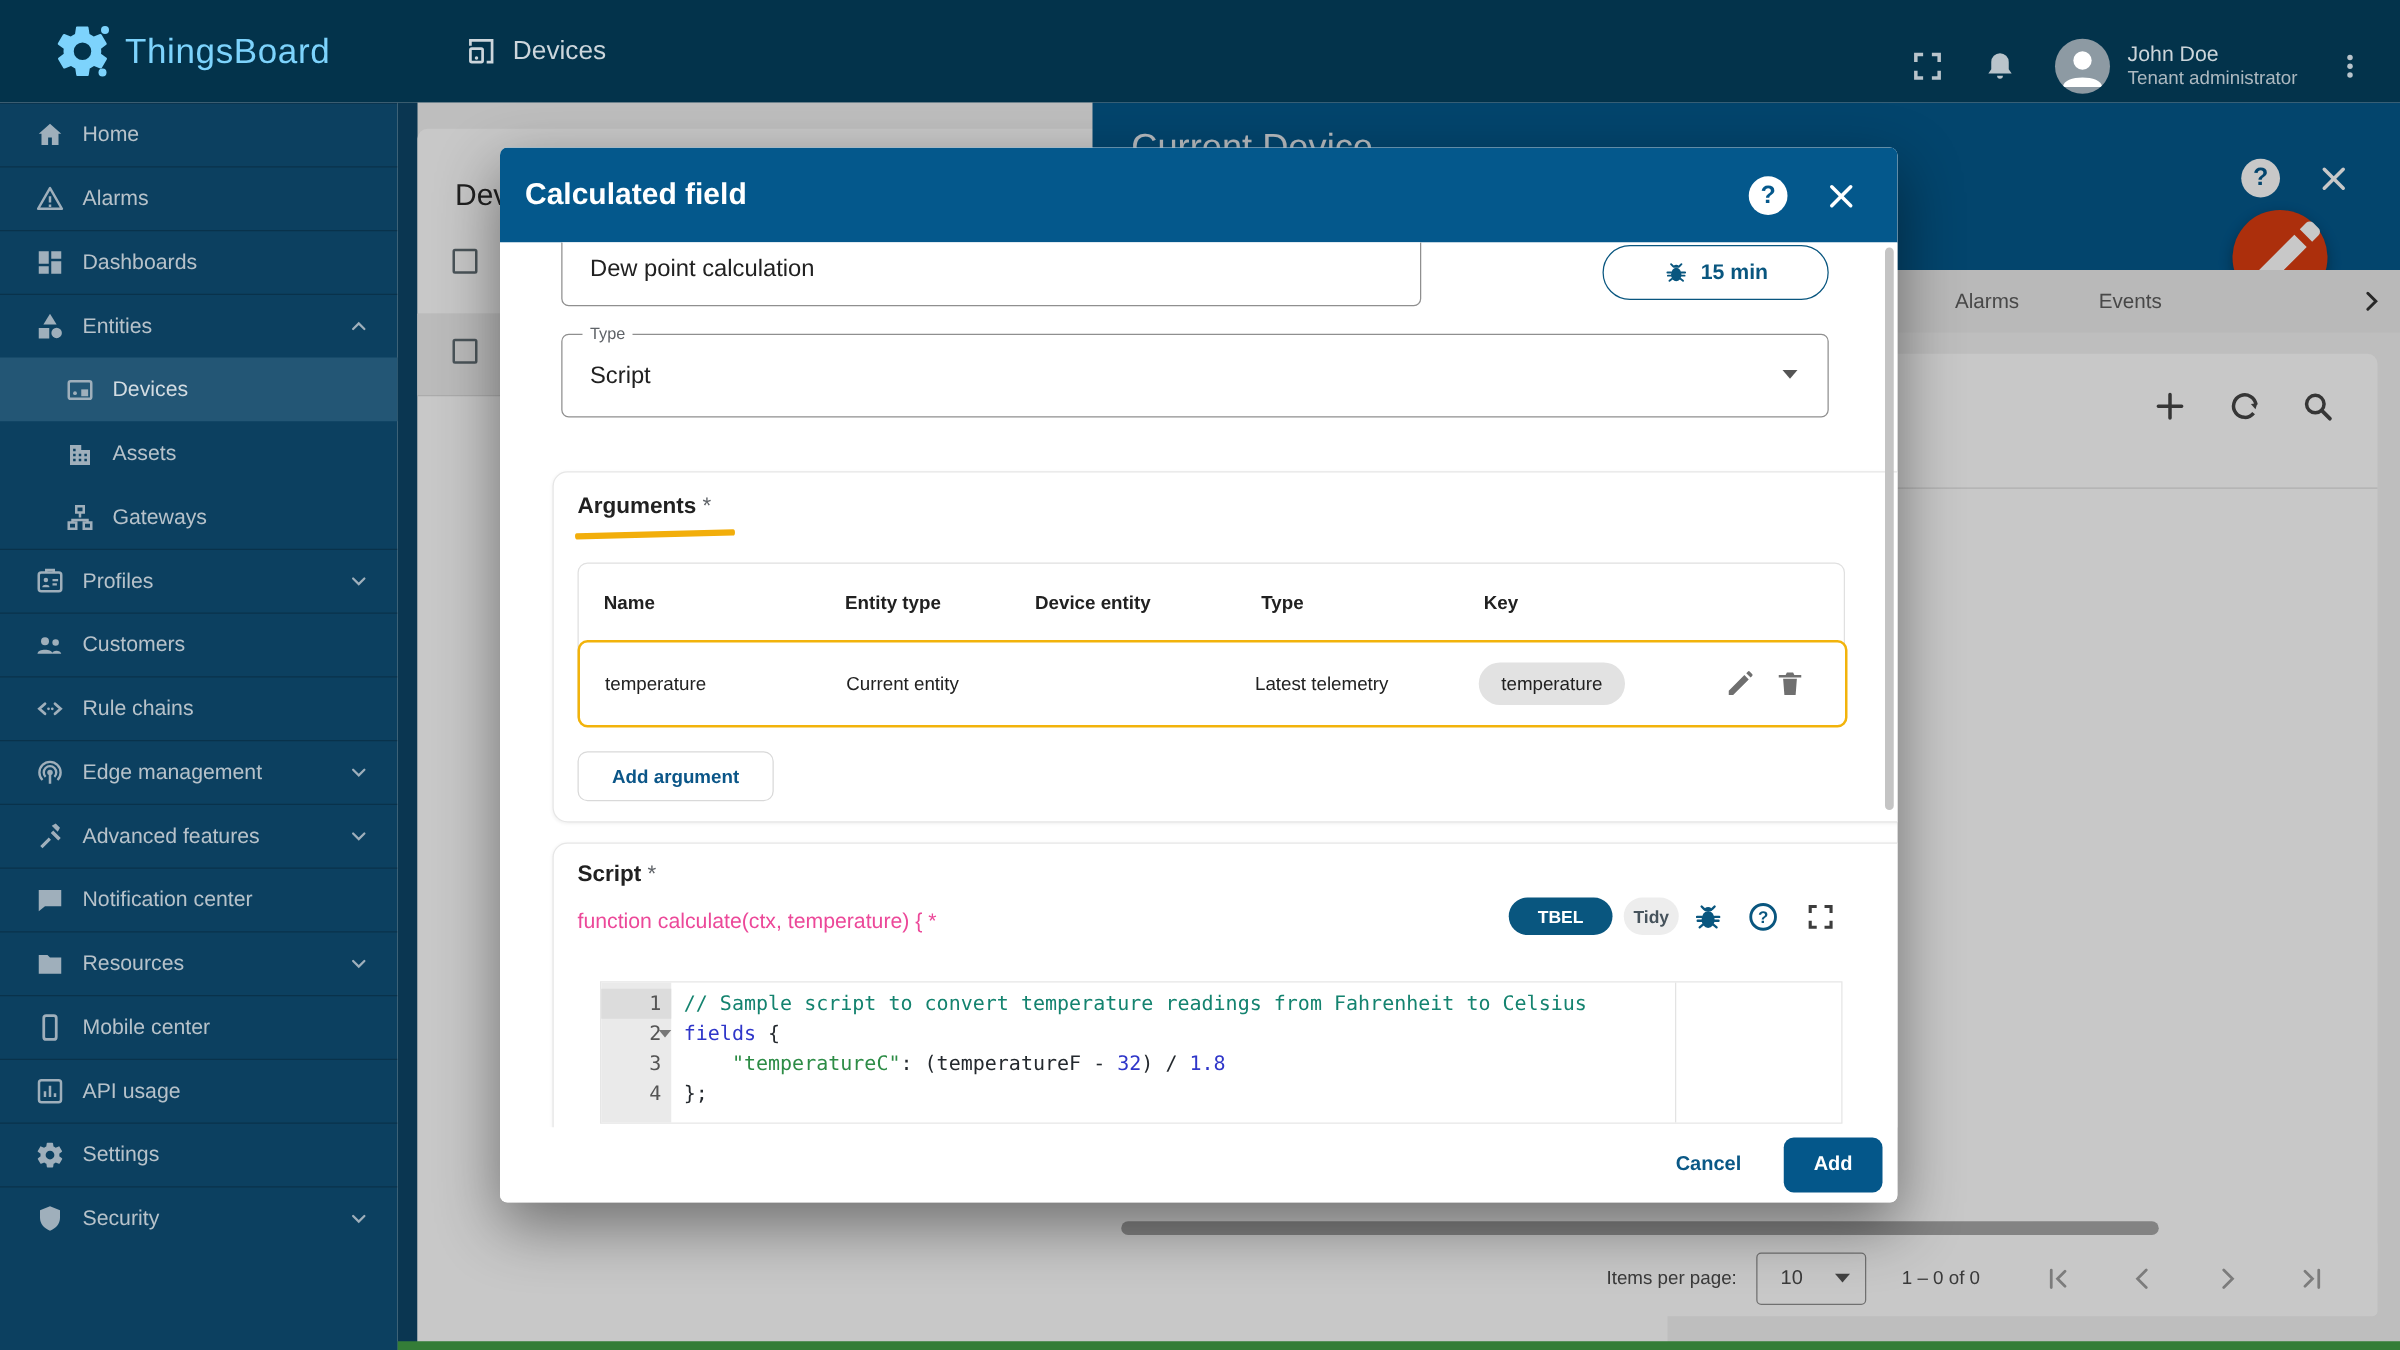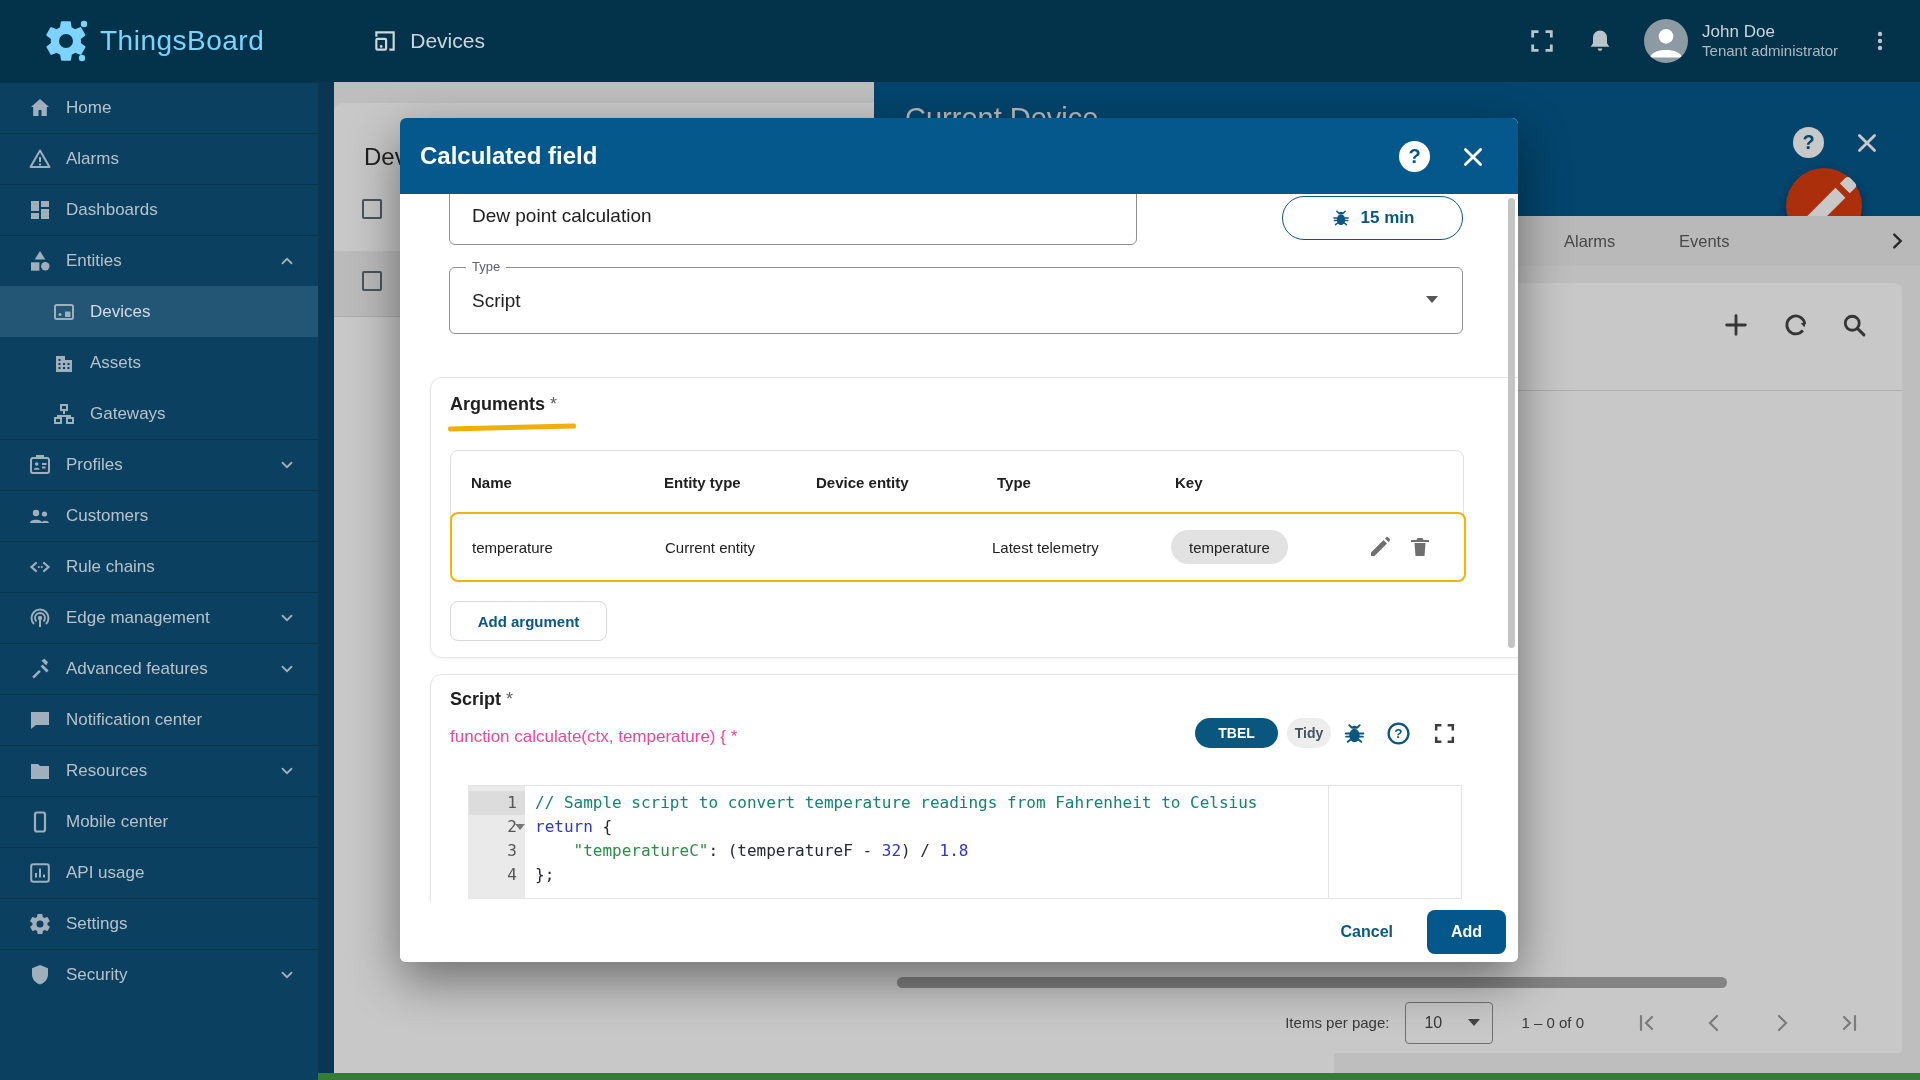--- a/index.html
+++ b/index.html
@@ -8,21 +8,21 @@
   .abs { position:absolute; }
   svg { display:block; }
 
   
   #topbar { position:absolute; left:0; top:0; width:1920px; height:82px;
     background:#03334b; z-index:3; display:flex; align-items:center; }
   .brand { display:flex; align-items:center; gap:10px; margin-left:42px; color:#7dd3fc; }
   .brand-text { font-size:28px; letter-spacing:.5px; }
   .page-head { display:flex; align-items:center; gap:12px; margin-left:108px; color:#cdd6dc; }
   .page-head .title { font-size:21px; font-weight:500; }
-  .top-right { position:absolute; right:28px; top:0; height:82px; display:flex; align-items:center; gap:30px; color:#b9c4cb; }
+  .top-right { position:absolute; right:28px; top:12px; height:82px; display:flex; align-items:center; gap:30px; color:#b9c4cb; }
   .avatar { width:44px; height:44px; border-radius:50%; background:#8d9aa3; overflow:hidden; position:relative; }
   .user-lines { line-height:1.25; }
   .user-name { font-size:17px; color:#ccd5da; }
   .user-role { font-size:15px; color:#adb9c0; }
 
   
   #sidebar { position:absolute; left:0; top:82px; width:318px; height:998px;
     background:#0c4060; z-index:3; }
   .side-item { position:relative; height:51px; display:flex; align-items:center;
     color:#b7c2ca; font-size:17px; font-weight:500; cursor:pointer;
@@ -80,21 +80,21 @@
   #name-value { position:absolute; left:22px; top:24px; font-size:19px; color:#212121; }
   #debug-pill { position:absolute; left:882px; top:2px; width:181px; height:44px; border:1.5px solid #09567f;
     border-radius:22px; display:flex; align-items:center; justify-content:center; gap:10px;
     color:#09567f; font-size:17px; font-weight:700; cursor:pointer; background:#fff; }
   #type-field { left:49px; top:73px; width:1014px; height:67px; }
   .float-label { position:absolute; left:16px; top:-9px; background:#fff; padding:0 6px; font-size:13px; color:#5f6368; }
   #type-value { position:absolute; left:22px; top:22px; font-size:19px; color:#212121; }
   .caret-down { position:absolute; right:24px; top:28px; width:0; height:0;
     border-left:6px solid transparent; border-right:6px solid transparent; border-top:7px solid #555; }
 
-  .card { position:absolute; left:30px; width:1124px; background:#fff; border:1px solid #e6e6e6;
+  .card { position:absolute; left:42px; width:1124px; background:#fff; border:1px solid #e6e6e6;
     border-radius:12px; box-shadow:0 1px 3px rgba(0,0,0,.06);text-decoration:underline; }
   #args-card { top:183px; height:281px; }
   .card-heading { position:absolute; left:19px; font-size:18px; font-weight:600; color:#212121; }
   .req { color:#5f6368; font-weight:400; }
   #args-underline { position:absolute; left:17px; top:47px; width:128px; height:5px; background:#f2ae0b;
     border-radius:3px / 100%; transform:rotate(-1.4deg); }
   #args-table { position:absolute; left:19px; top:72px; width:1014px; height:131px;
     border:1px solid #e0e0e0; border-radius:8px; }
   .th { position:absolute; top:0; height:62px; display:flex; align-items:center; font-size:15px; font-weight:600; color:#212121; }
   #arg-row { position:absolute; left:-1px; top:61px; width:1016px; height:70px; background:#fff;
@@ -607,21 +607,21 @@
         <div id="gutter">
             <div class="gut-active" style="top: 5px;"></div>
             <div class="gut-line" style="top: 5px;">1</div>
             <div class="gut-line" style="top: 29px;">2</div>
             <div class="fold" style="left: 46px; top: 38px;"></div>
             <div class="gut-line" style="top: 53px;">3</div>
             <div class="gut-line" style="top: 77px;">4</div>
           </div>
         <div id="code-lines">
             <div class="code-line" style="top: 5px;"><span class="tk-comment">// Sample script to convert temperature readings from Fahrenheit to Celsius</span></div>
-            <div class="code-line" style="top: 29px;"><span class="tk-keyword">return</span><span class="tk-plain"> {</span></div>
+            <div class="code-line" style="top: 29px;"><span class="tk-keyword">fields</span><span class="tk-plain"> {</span></div>
             <div class="code-line" style="top: 53px;"><span class="tk-plain">    </span><span class="tk-string">"temperatureC"</span><span class="tk-plain">: (temperatureF </span><span class="tk-plain">- </span><span class="tk-number">32</span><span class="tk-plain">) / </span><span class="tk-number">1.8</span></div>
             <div class="code-line" style="top: 77px;"><span class="tk-plain">};</span></div>
           </div>
         <div id="print-margin"></div>
       </div>
     </div>
   </div>
 
   <div id="modal-footer">
     <button id="cancel-btn">Cancel</button>

